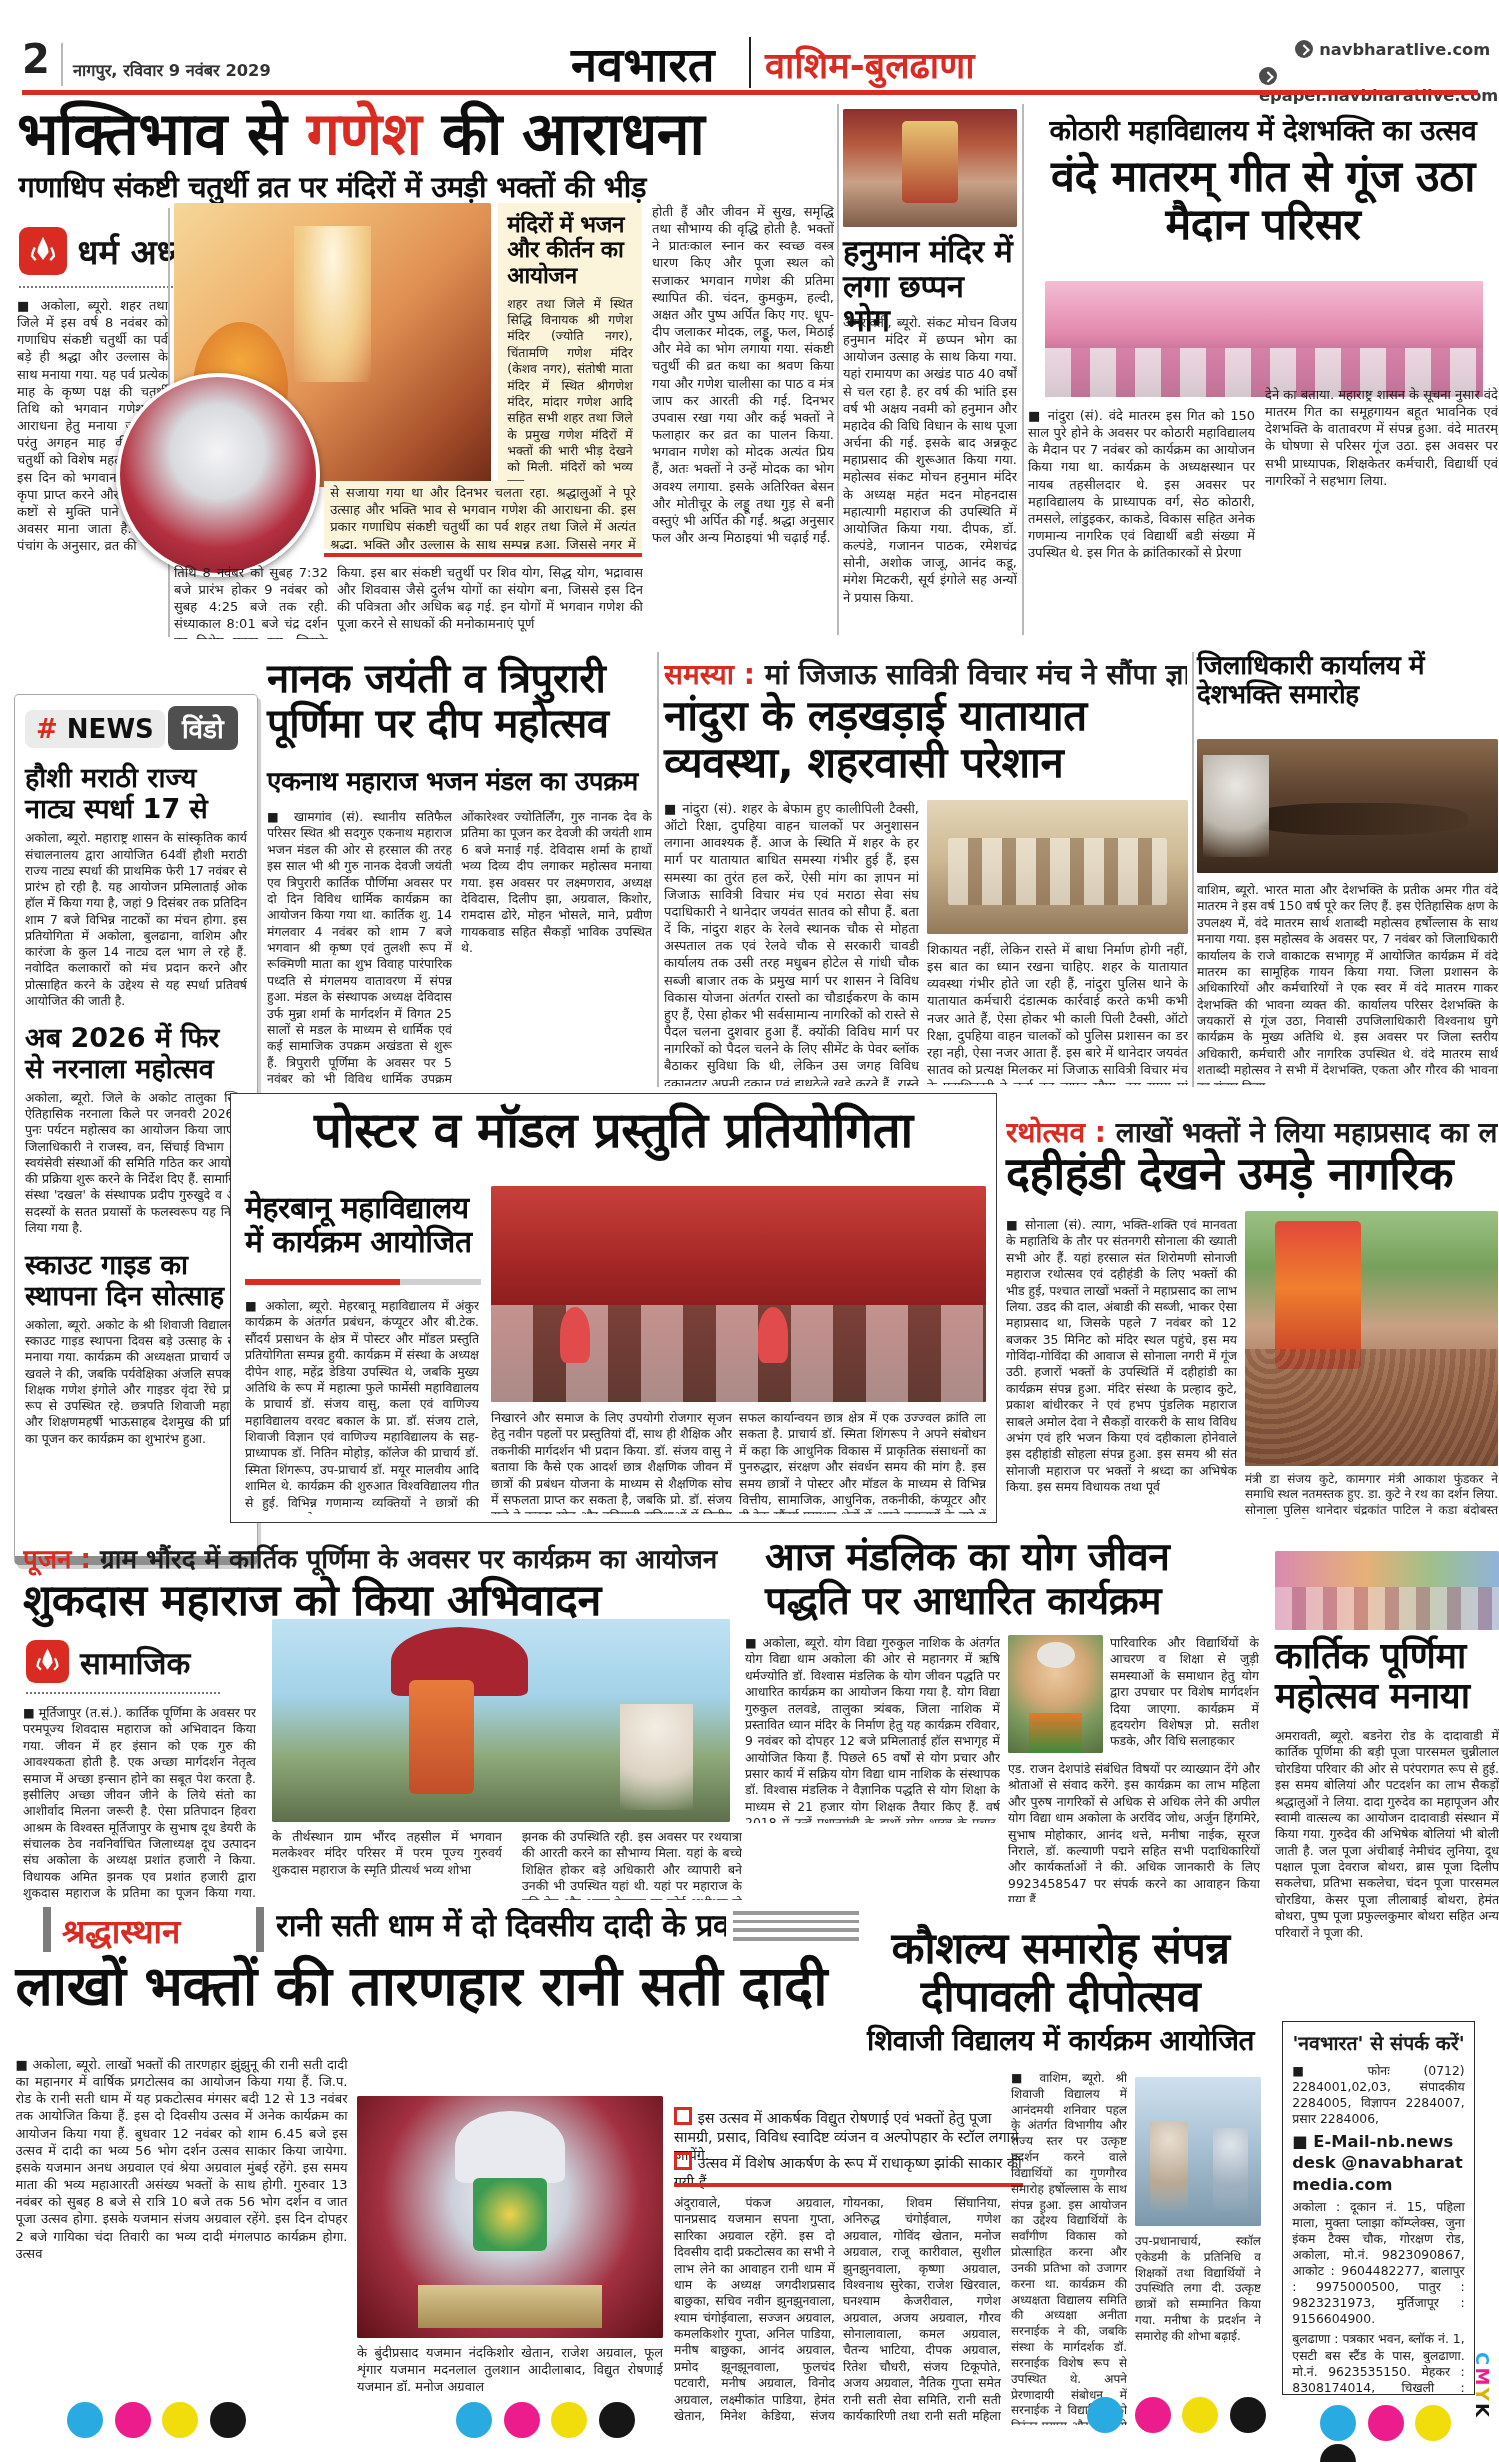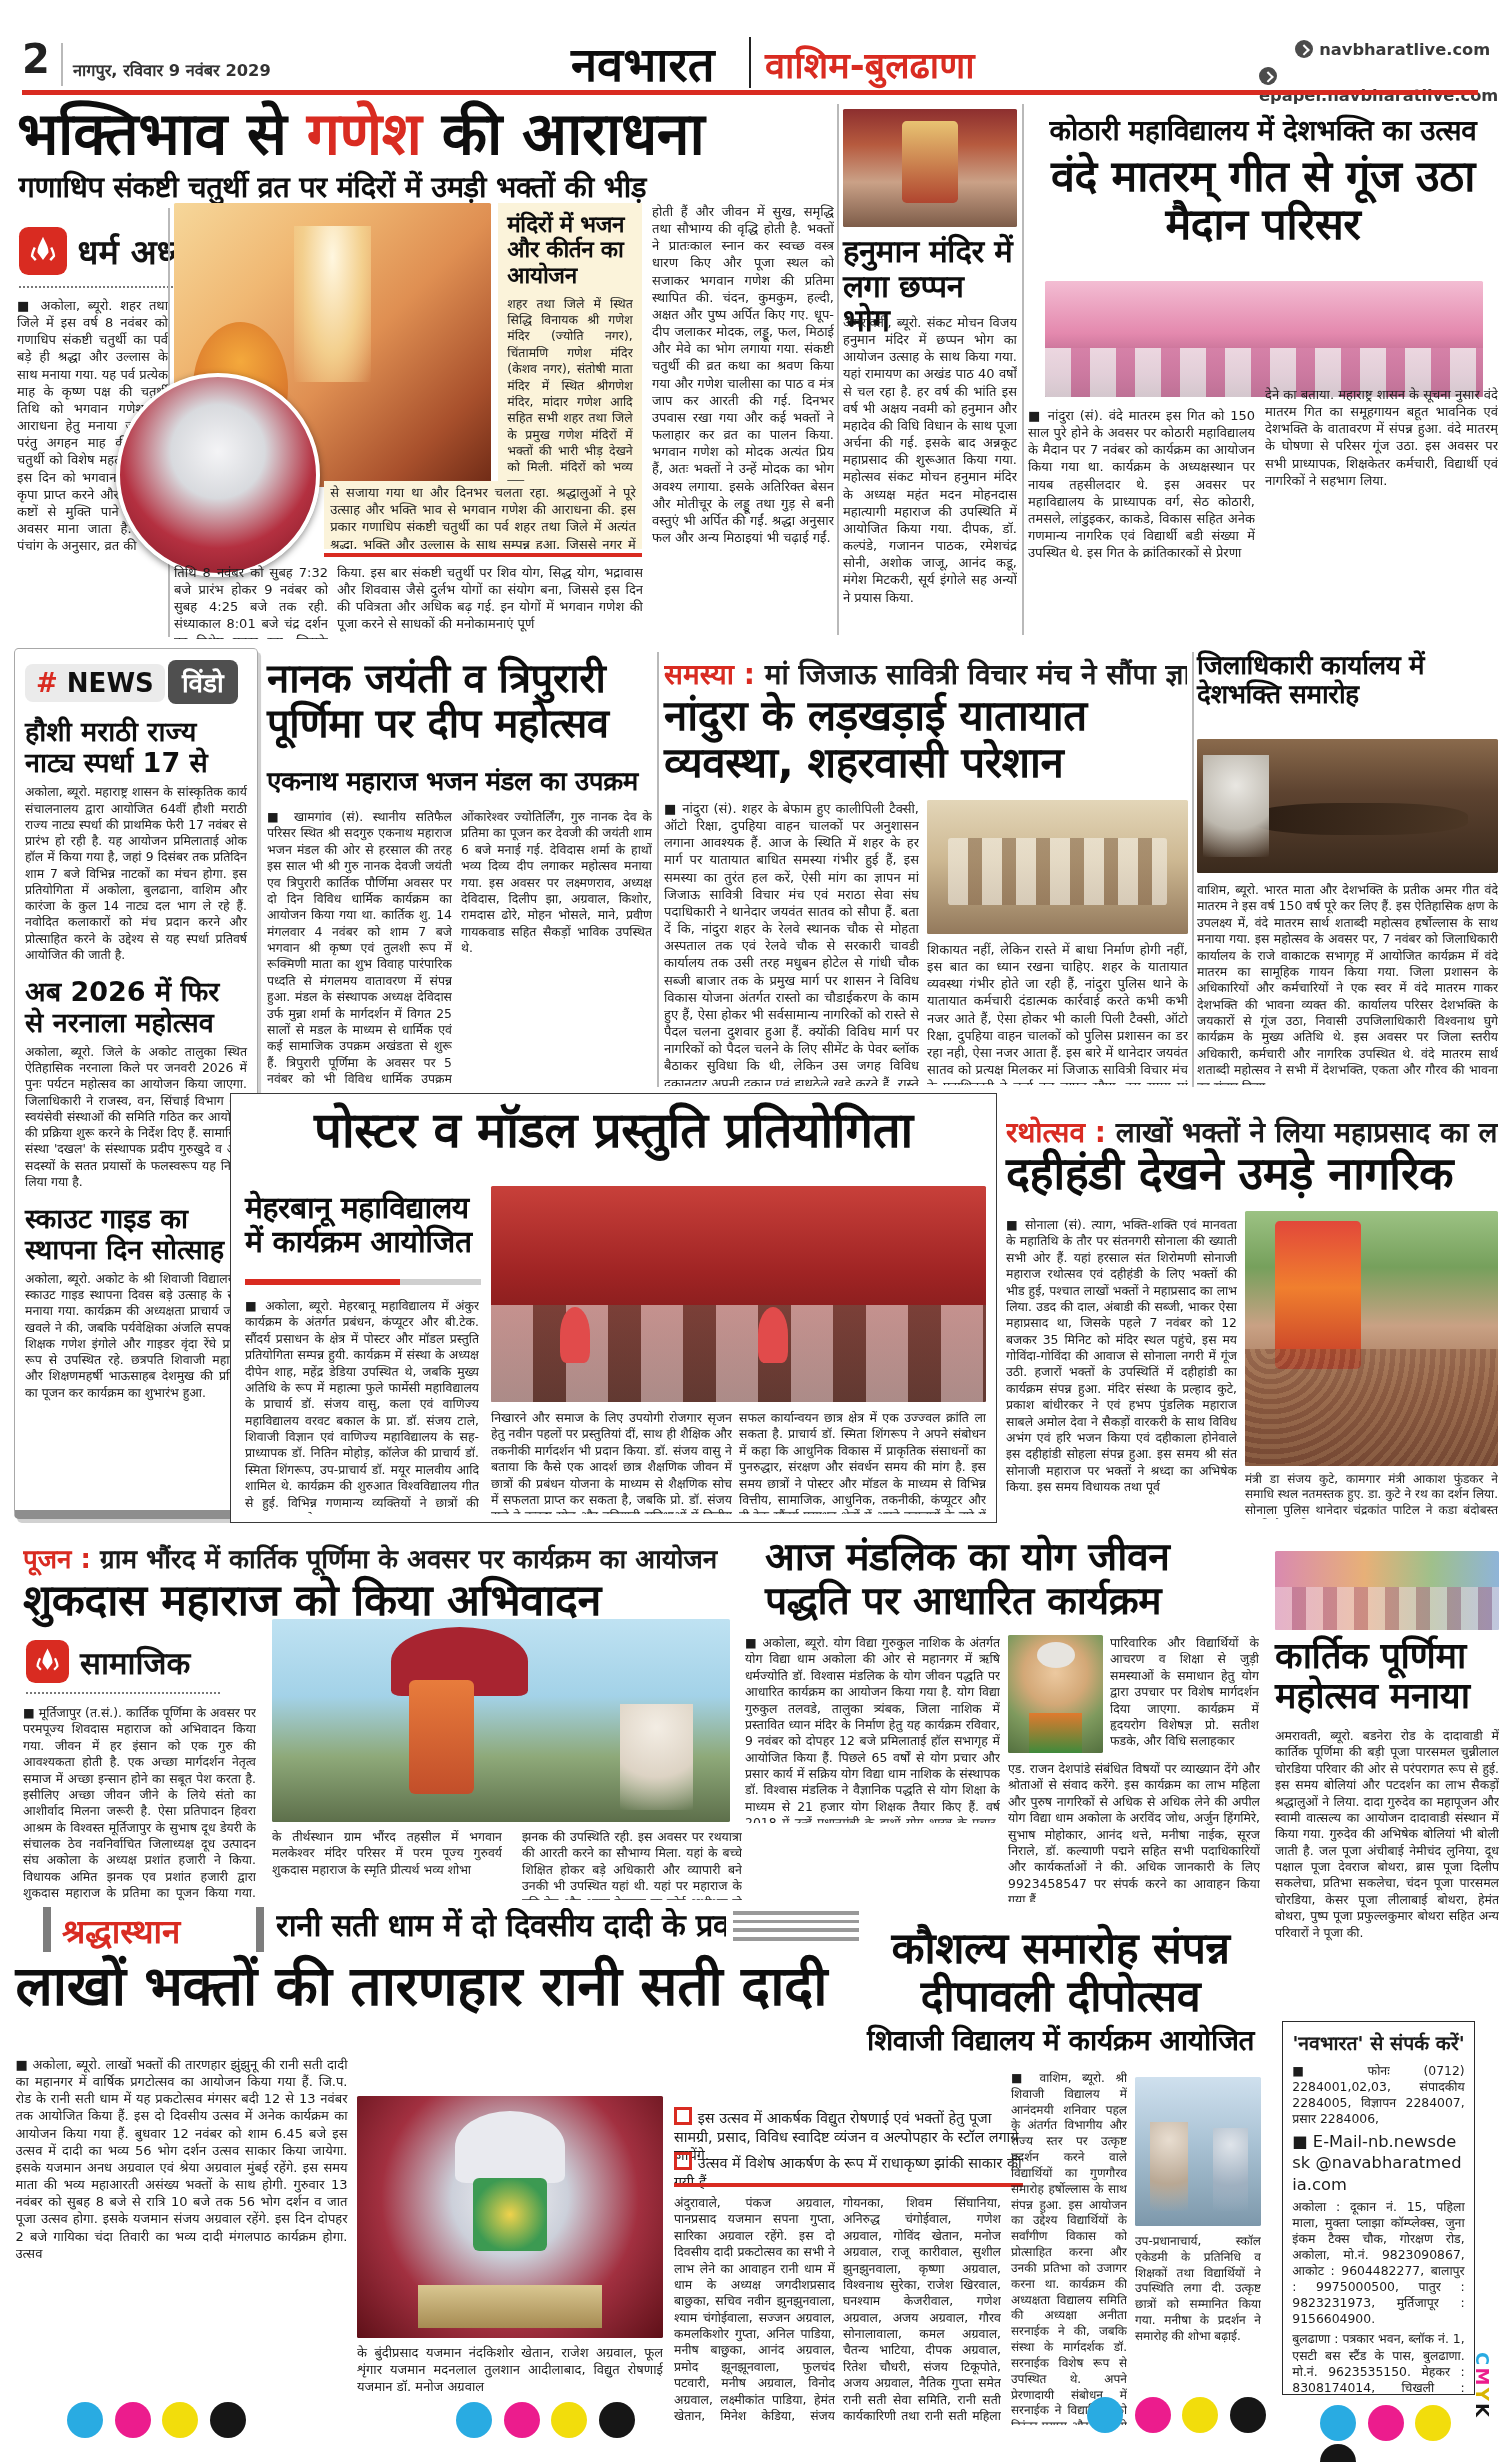--- a/index.html
+++ b/index.html
@@ -14,35 +14,35 @@
   .redbg{background:#d92b21;}
   .vline{background:#b9b9b9;width:1.6px;}
   .dotted{border-top:2.3px dotted #777;height:0;}
   .kickrow{font-weight:800;white-space:nowrap;overflow:hidden;}
   .photo{overflow:hidden;border-radius:1.6px;}
   .inset{border-radius:50%;border:4.7px solid #fff;box-shadow:0 2.3px 7.8px rgba(0,0,0,.45);}
   .badge{display:flex;align-items:center;gap:11px;}
   .badge-icon{width:48px;height:48px;background:#d92b21;border-radius:9.3px;display:flex;align-items:center;justify-content:center;flex:0 0 auto;}
   .badge-txt{font-size:34px;font-weight:800;color:#141414;}
   .newsbox{border:1.6px solid #a8a8a8;border-bottom:9.3px solid #8e8e8e;border-radius:4.7px;background:#fff;
-           box-shadow:3.1px 3.9px 0 rgba(0,0,0,.18);padding:11px 10px;box-sizing:border-box;overflow:hidden;}
+           box-shadow:3.1px 3.9px 0 rgba(0,0,0,.18);padding:11px 10px;box-sizing:border-box;overflow:hidden;margin-top:46px;}
   .pill1{background:#ebebeb;border-radius:7.8px;padding:3.9px 11px;font-size:26px;font-weight:800;color:#101010;display:inline-block;}
   .pill2{background:#4f4f4f;border-radius:7.8px;padding:3.9px 14px;font-size:26px;font-weight:700;color:#fff;display:inline-block;margin-left:3.1px;}
   .nb-h{font-size:27px;font-weight:800;line-height:1.15;color:#0f0f0f;margin:12.4px 0 6.2px;}
   .nb-p{font-size:12.4px;line-height:1.31;text-align:justify;font-weight:500;}
   .cream{background:#fbf3da;}
   .uicon{width:18px;height:18px;border-radius:50%;background:#4c4c4c;display:inline-block;position:relative;margin-right:6.2px;vertical-align:-3.1px;}
   .uicon::after{content:"";position:absolute;left:4.7px;top:6.2px;width:6.2px;height:6.2px;border-top:2.3px solid #fff;border-right:2.3px solid #fff;transform:rotate(45deg);}
   .dot{width:36px;height:36px;border-radius:50%;display:inline-block;margin-right:11.6px;}
   .c-c{background:#29abe2}.c-m{background:#ec1c8d}.c-y{background:#f2dd0c}.c-k{background:#161616}
   .cmyk{writing-mode:vertical-rl;font-size:18px;font-weight:800;letter-spacing:2.3px;}
   .contact{border:1.6px solid #2a2a2a;background:#fff;padding:7.8px 9.3px;box-sizing:border-box;overflow:hidden;}
   .contact p{margin:3.9px 0;font-size:12.4px;line-height:1.3;text-align:justify;font-weight:500;}
   .contact .ttl{font-size:19.4px;font-weight:800;text-align:center;margin:1.6px 0 6.2px;}
-  .contact .email{font-size:16.3px;font-weight:400;word-break:break-all;text-align:left;}
+  .contact .email{font-size:16.3px;font-weight:700;word-break:break-all;text-align:left;}
   .hbar{height:3.9px;background:#999;width:126px;margin-bottom:4.7px;}
 </style>
 </head>
 <body>
 
 <div id="page">
 
   <div class="abs" style="left:22px;top:36px;font-size:40px;font-weight:700;color:#222;">2</div>
   <div class="abs vline" style="left:61px;top:43px;height:43px;"></div>
   <div class="abs" style="left:73px;top:59px;font-size:16.3px;font-weight:700;color:#333;">नागपुर, रविवार 9 नवंबर 2029</div>

